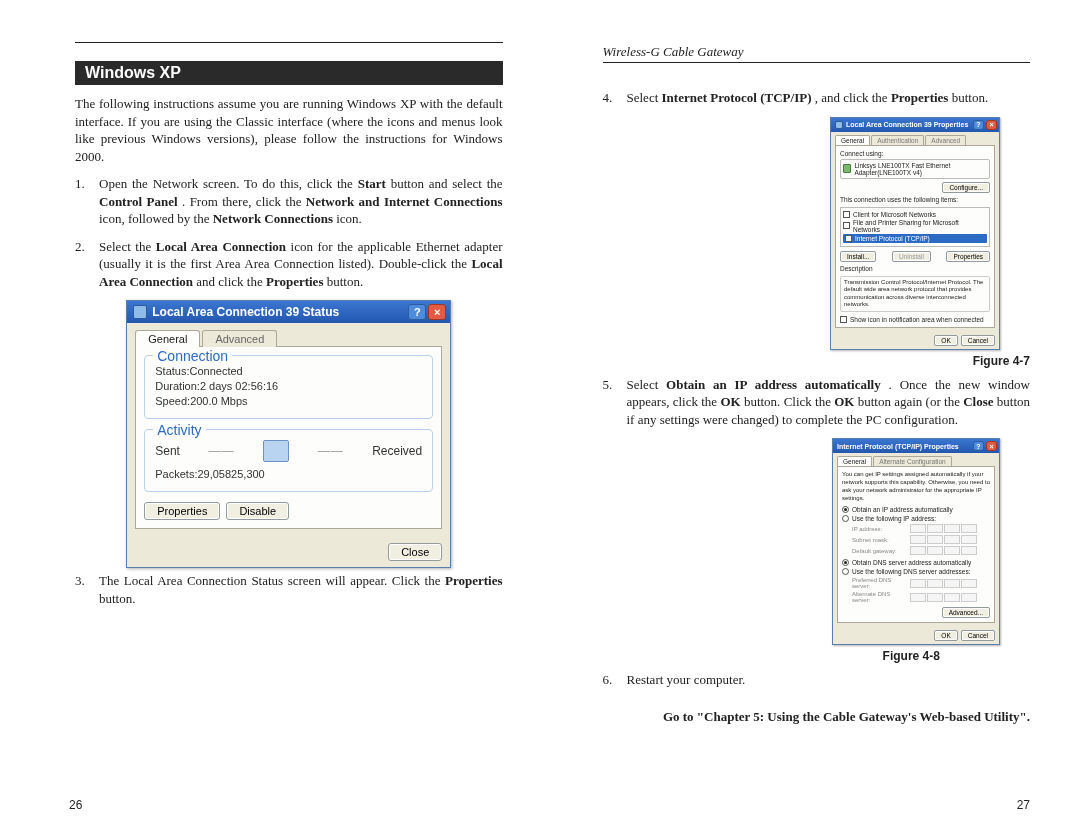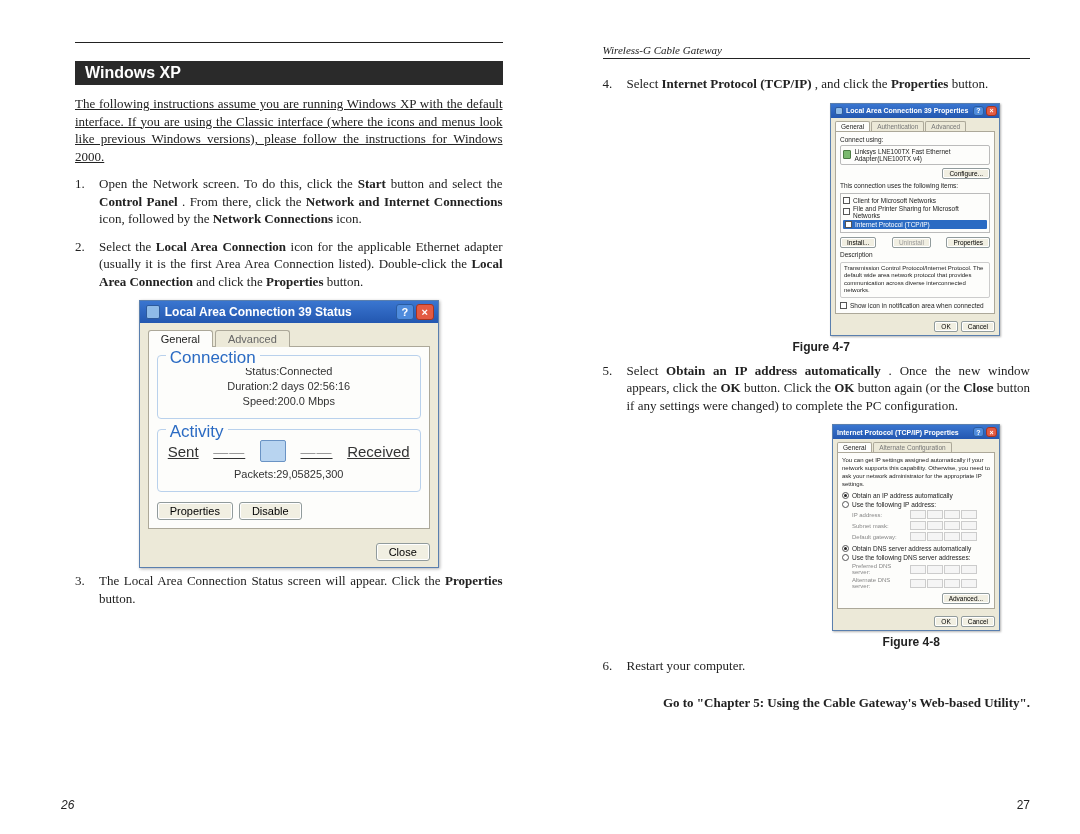--- a/index.html
+++ b/index.html
@@ -11,57 +11,56 @@
     height:834px;
     overflow:hidden;
   }
   .spread { display:flex; width:100%; height:100%; }
   .page { width:50%; padding:42px 50px 24px 50px; position:relative; }
   .page.left { padding-right:50px;margin-left:25px; }
   .page.right { padding-left:50px; }
   .hr-top { border:0; border-top:1.5px solid #222; margin-bottom:3px; }
   .product-header {
     font-style:italic; font-family: Georgia, serif;
-    font-size:11px; padding:2px 0 2px 0; border-bottom:1.5px solid #222;
-    margin-bottom:16px;
+    font-size:13px; padding:2px 0 2px 0; border-bottom:1.5px solid #222;
+    margin-bottom:26px;
   }
   .section-bar {
     background:#2a2a2a; color:#fff; font-weight:bold;
     font-family: Arial, Helvetica, sans-serif;
     font-size:16px; padding:3px 10px; margin-top:18px; margin-bottom:10px;
   }
   p.body {
     font-size:13px; line-height:1.35; text-align:justify;
     margin-bottom:10px;
-    text-decoration:underline;
   }
   ol.steps { list-style:none; margin-left:24px; }
   ol.steps li {
     font-size:13px; line-height:1.35; text-align:justify;
     margin-bottom:10px; position:relative;
   }
   ol.steps li .num {
     position:absolute; left:-24px; top:0;
   }
   .fig-caption {
     text-align:center; font-size:12px; font-weight:bold;
     font-family: Arial, Helvetica, sans-serif; margin:4px 0 8px 0;
   }
   .bold { font-weight:bold; }
   .pgnum {
     position:absolute; bottom:22px; font-size:12px;
     font-family: Arial, Helvetica, sans-serif;
   }
-  .pgnum.left { left:36px;font-style:italic; }
+  .pgnum.left { left:44px; }
   .pgnum.right { right:50px; }
   .go-line { font-weight:bold; text-align:right; font-size:13px; margin-top:20px; }
 
   
   .dlg46 {
-    width:300px; margin:10px auto 4px auto;
+    width:325px; margin:10px auto 4px auto;
     border:1px solid #5a7fae; background:#ece9d8;
     box-shadow:1px 1px 3px rgba(0,0,0,.3);
     font-family: Tahoma, Arial, sans-serif; font-size:11px; color:#222;
   }
   .dlg-titlebar {
     background:linear-gradient(#3a76d0,#2357b0);
     height:22px; display:flex; align-items:center; padding:0 4px 0 6px;
     color:#fff; font-weight:bold; font-size:12px;
   }
   .tb-icon {
@@ -78,25 +77,25 @@
   .tb-close { background:#e35b43; color:#fff; border:1px solid #a83420; }
   .dlg-tabs { display:flex; padding:6px 8px 0 8px; }
   .dlg-tab {
     padding:2px 12px; border:1px solid #aca899; border-bottom:none;
     border-radius:3px 3px 0 0; background:#fdfdfb; margin-right:2px;
     font-size:11px; position:relative; top:1px;
   }
   .dlg-tab.inactive { background:#ece9d8; color:#666; }
   .dlg-body46 { margin:0 8px 8px 8px; border:1px solid #aca899; background:#fdfdfb; padding:8px; }
   .group { border:1px solid #b9d1ec; border-radius:4px; padding:6px 10px 8px 10px; margin-bottom:10px; position:relative; }
-  .group-legend { position:absolute; top:-8px; left:8px; background:#fdfdfb; padding:0 4px; color:#2b6bc3; font-size:17px; }
-  .kv-row { display:flex; justify-content:center; margin:3px 0; font-size:11px; color:#333; }
+  .group-legend { position:absolute; top:-8px; left:8px; background:#fdfdfb; padding:0 4px; color:#2b6bc3; font-size:14px; }
+  .kv-row { display:flex; justify-content:flex-start; margin:3px 0; font-size:11px; color:#333; }
   .activity-mid {
     display:flex; align-items:center; justify-content:space-between;
-    margin:4px 0 6px 0; font-size:15px; color:#333;text-decoration:underline;
+    margin:4px 0 6px 0; font-size:12px; color:#333;
   }
   .activity-icon {
     width:26px; height:22px; background:#b8d4f0; border:1px solid #6a93c4;
     border-radius:2px;
   }
   .dash { color:#9a9a9a; letter-spacing:1px; }
   .btnrow { display:flex; gap:6px; margin-top:4px; }
   .xpbtn {
     background:#f1efe2; border:1px solid #919b9c; border-radius:3px;
     padding:2px 12px; font-size:11px; font-family:Tahoma,Arial,sans-serif;
@@ -321,21 +320,21 @@
         <div class="chkline">
             <span class="chk"></span>
             <span>Show icon in notification area when connected</span>
           </div>
       </div>
       <div class="foot47">
         <button class="xpbtn">OK</button>
         <button class="xpbtn">Cancel</button>
       </div>
     </div>
-    <div class="fig-caption" style="text-align:left; margin-left:190px;">Figure 4-7</div>
+    <div class="fig-caption" style="text-align:right; margin-left:190px;">Figure 4-7</div>
 
     <ol class="steps">
       <li>
         <span class="num">5.</span>
         <span>Select </span>
         <span class="bold">Obtain an IP address automatically</span>
         <span>. Once the new window appears, click the </span>
         <span class="bold">OK</span>
         <span> button. Click the </span>
         <span class="bold">OK</span>

